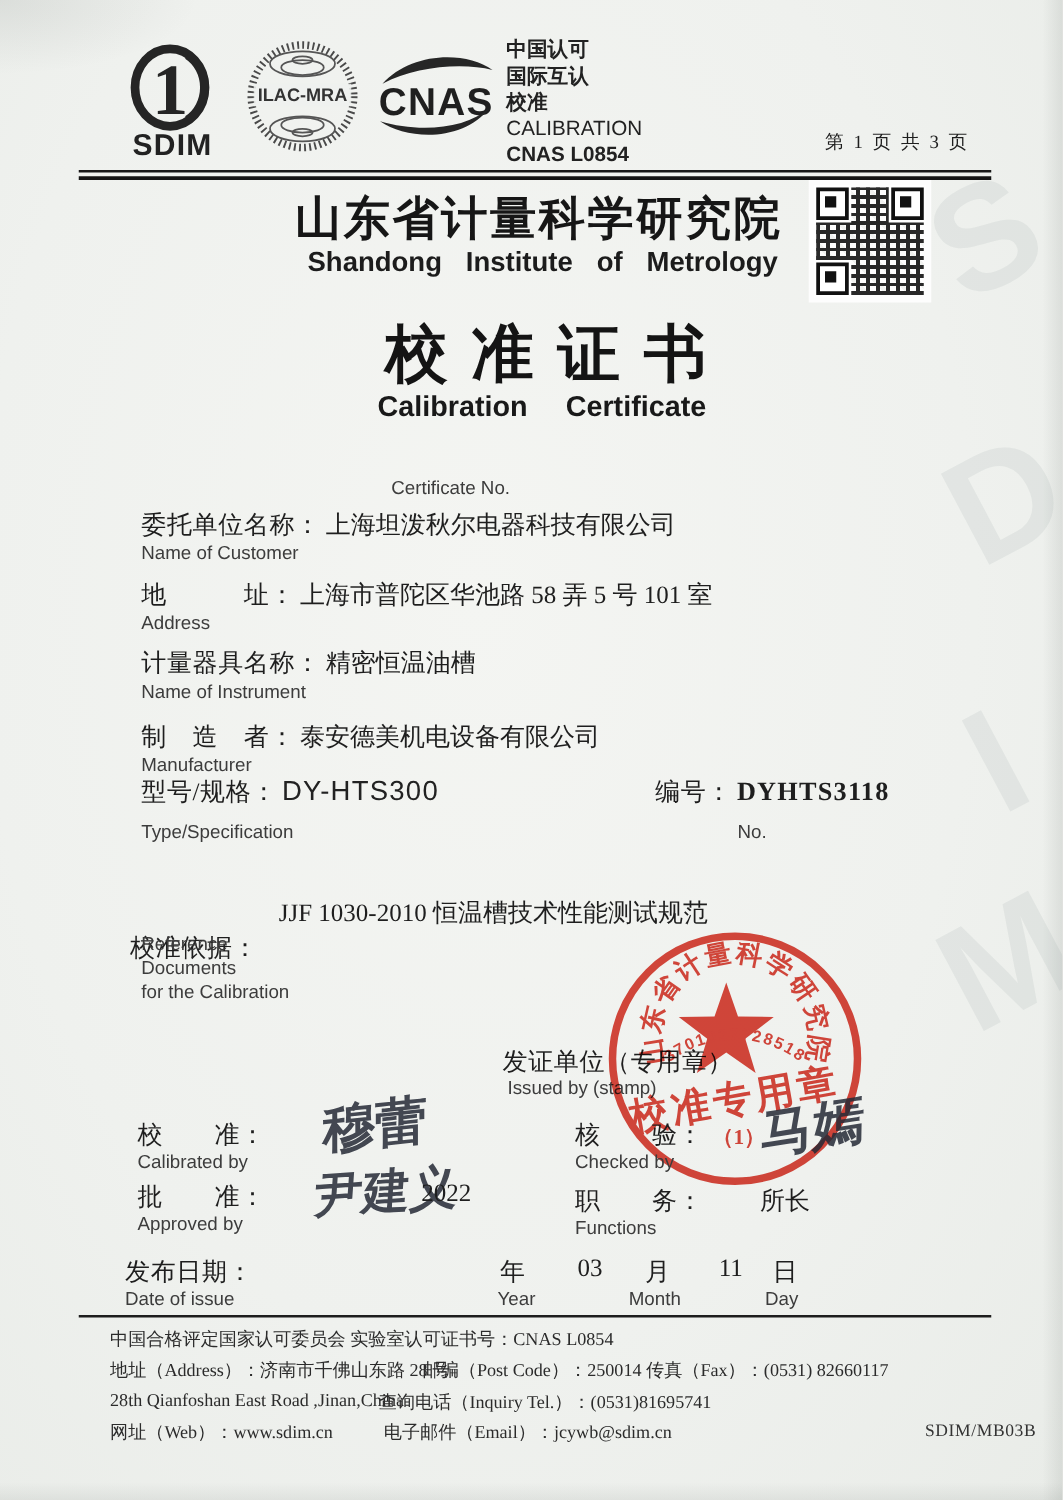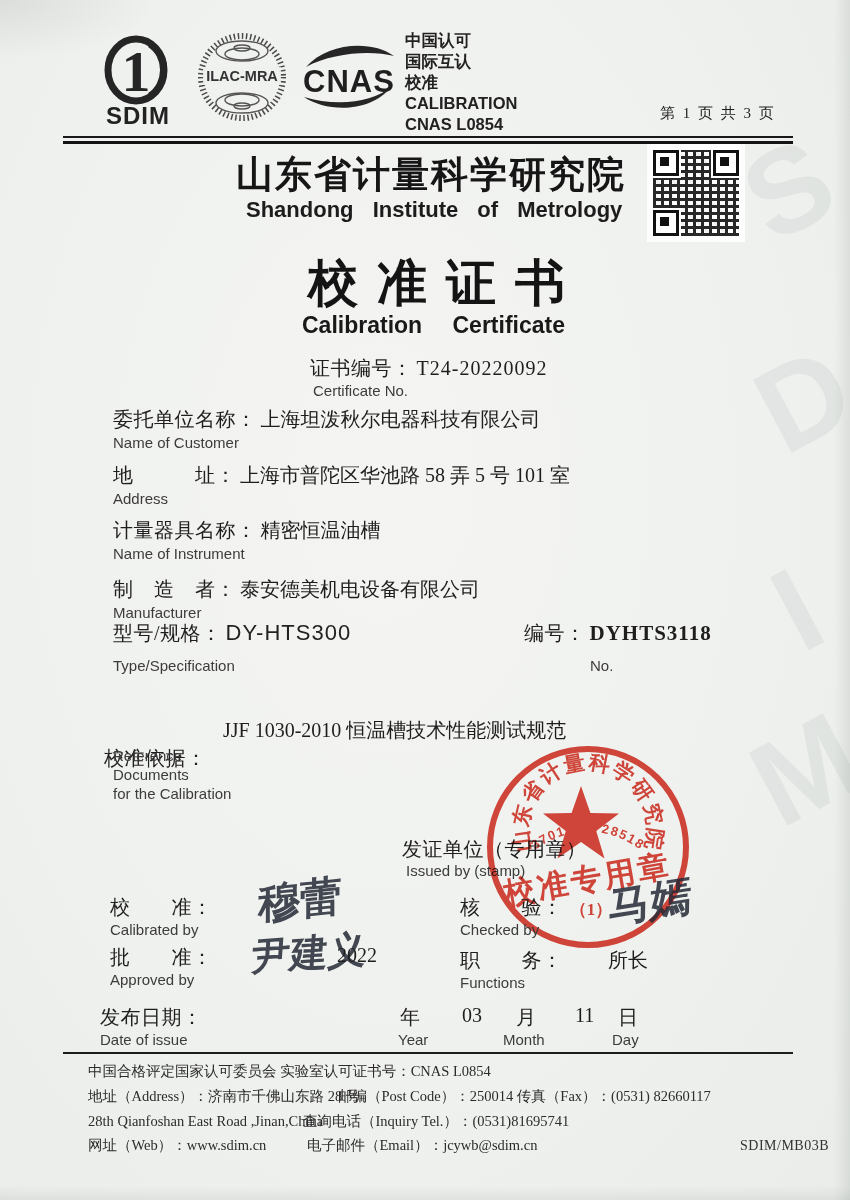--- a/index.html
+++ b/index.html
@@ -74,21 +74,21 @@
   <svg class="abs" style="left:298px;top:40px;" width="102" height="72" viewBox="0 0 102 72">
     <path d="M 8,27 C 30,2 74,0 96,16 C 72,10 34,13 8,27 Z" fill="#262626"></path>
     <text x="51" y="52" text-anchor="middle" font-family="Liberation Sans, sans-serif" font-weight="900" font-size="31" letter-spacing="1" fill="#1f1f1f">CNAS</text>
     <path d="M 6,57 C 28,72 72,74 94,46 C 74,64 36,66 6,57 Z" fill="#262626"></path>
   </svg>
 
   <div class="abs" style="left:405px;top:30px;">
     <div class="accr-line">中国认可</div>
     <div class="accr-line">国际互认</div>
     <div class="accr-line">校准</div>
-    <div class="accr-line" style="font-weight:bold;">CALIBRATION</div>
+    <div class="accr-line" style="font-weight:normal;">CALIBRATION</div>
     <div class="accr-line" style="font-weight:bold;">CNAS L0854</div>
   </div>
 
   <div class="abs cn" style="left:660px;top:104px;font-size:15px;letter-spacing:2px;">第 1 页 共 3 页</div>
 
   <div class="abs rule-double" style="left:63px;top:136px;width:730px;"></div>
 
   <div class="abs cn inst-cn" style="left:236px;top:150px;">山东省计量科学研究院</div>
   <div class="abs inst-en" style="left:246px;top:197px;">Shandong Institute of Metrology</div>
 
@@ -101,24 +101,20 @@
         <i></i>
       </span>
     <span class="finder" style="left:3px;bottom:3px;">
         <i></i>
       </span>
   </div>
 
   <div class="abs cn title-cn" style="left:308px;top:250px;">校准证书</div>
   <div class="abs title-en" style="left:302px;top:312px;">Calibration Certificate</div>
 
-  <div class="abs" style="left:310px;top:355px;">
-    <span class="cn lbl">证书编号：</span>
-    <span class="cn val" style="letter-spacing:1px;">T24-20220092</span>
-  </div>
   <div class="abs en sub" style="left:313px;top:382px;">Certificate No.</div>
 
   <div class="abs" style="left:113px;top:406px;">
     <span class="cn lbl">委托单位名称：</span>
     <span class="cn val">上海坦泼秋尔电器科技有限公司</span>
   </div>
   <div class="abs en sub" style="left:113px;top:434px;">Name of Customer</div>
 
   <div class="abs" style="left:113px;top:462px;">
     <span class="cn lbl">地　　　址：</span>

